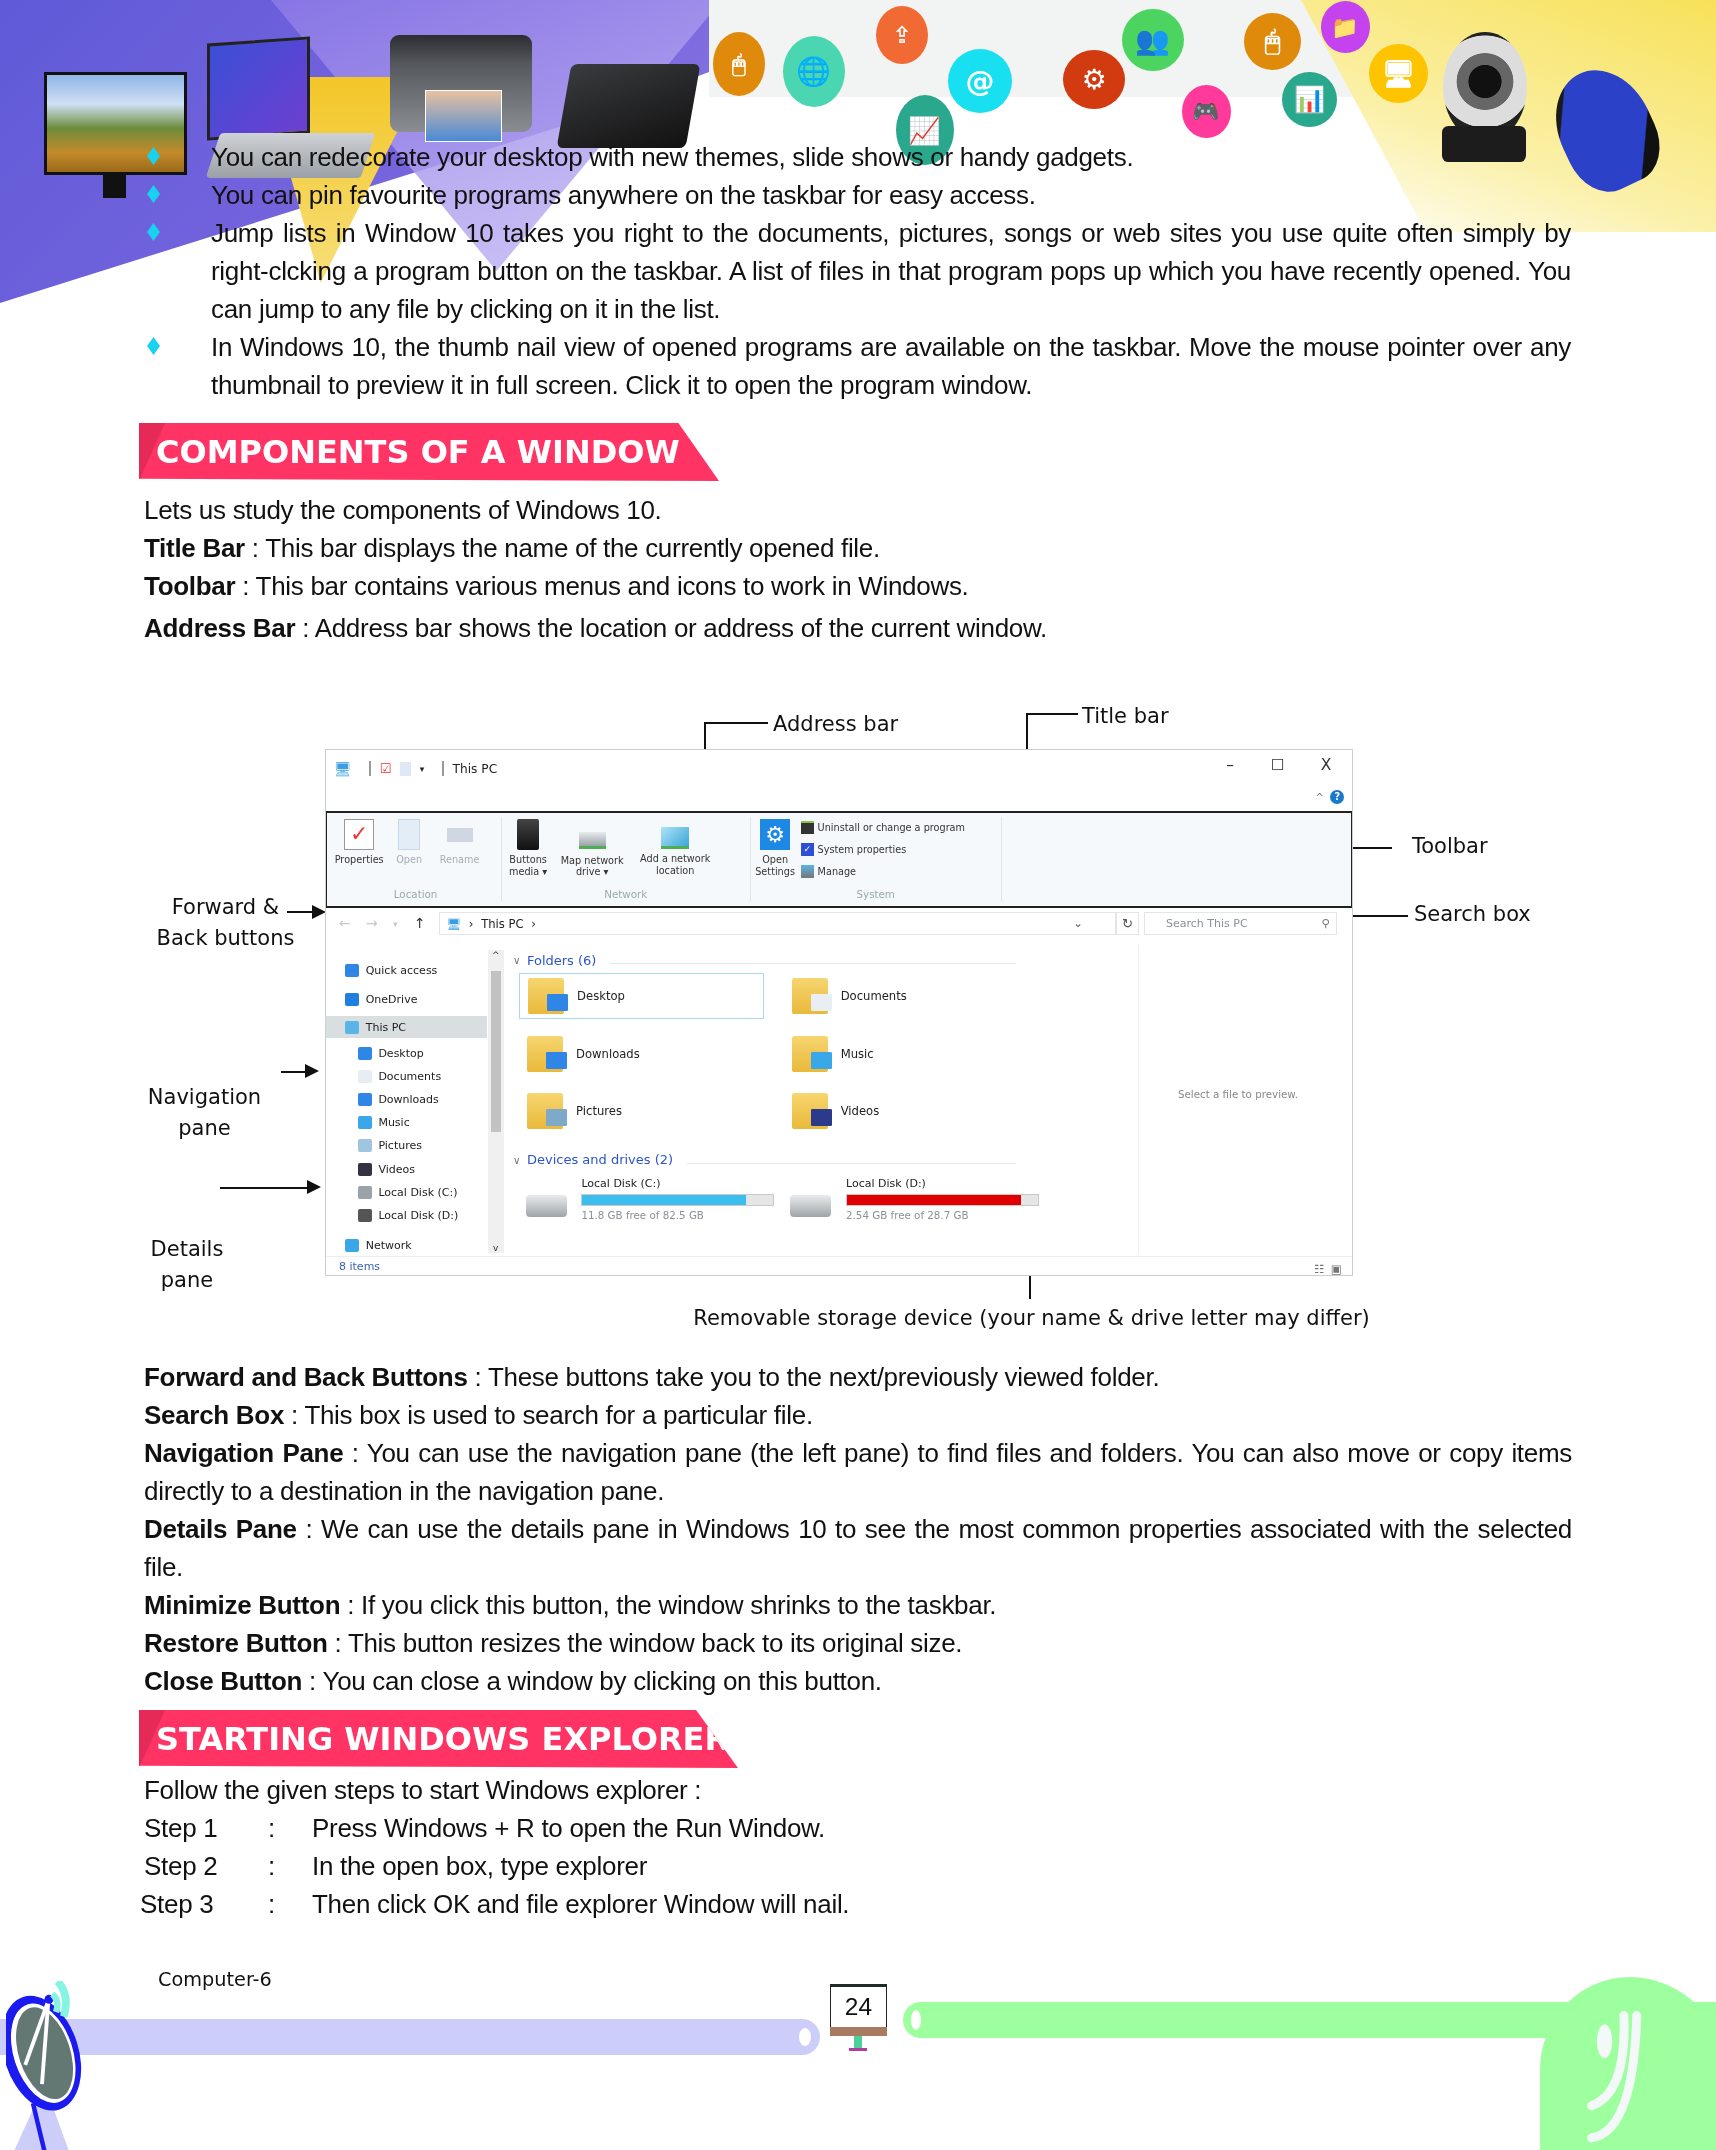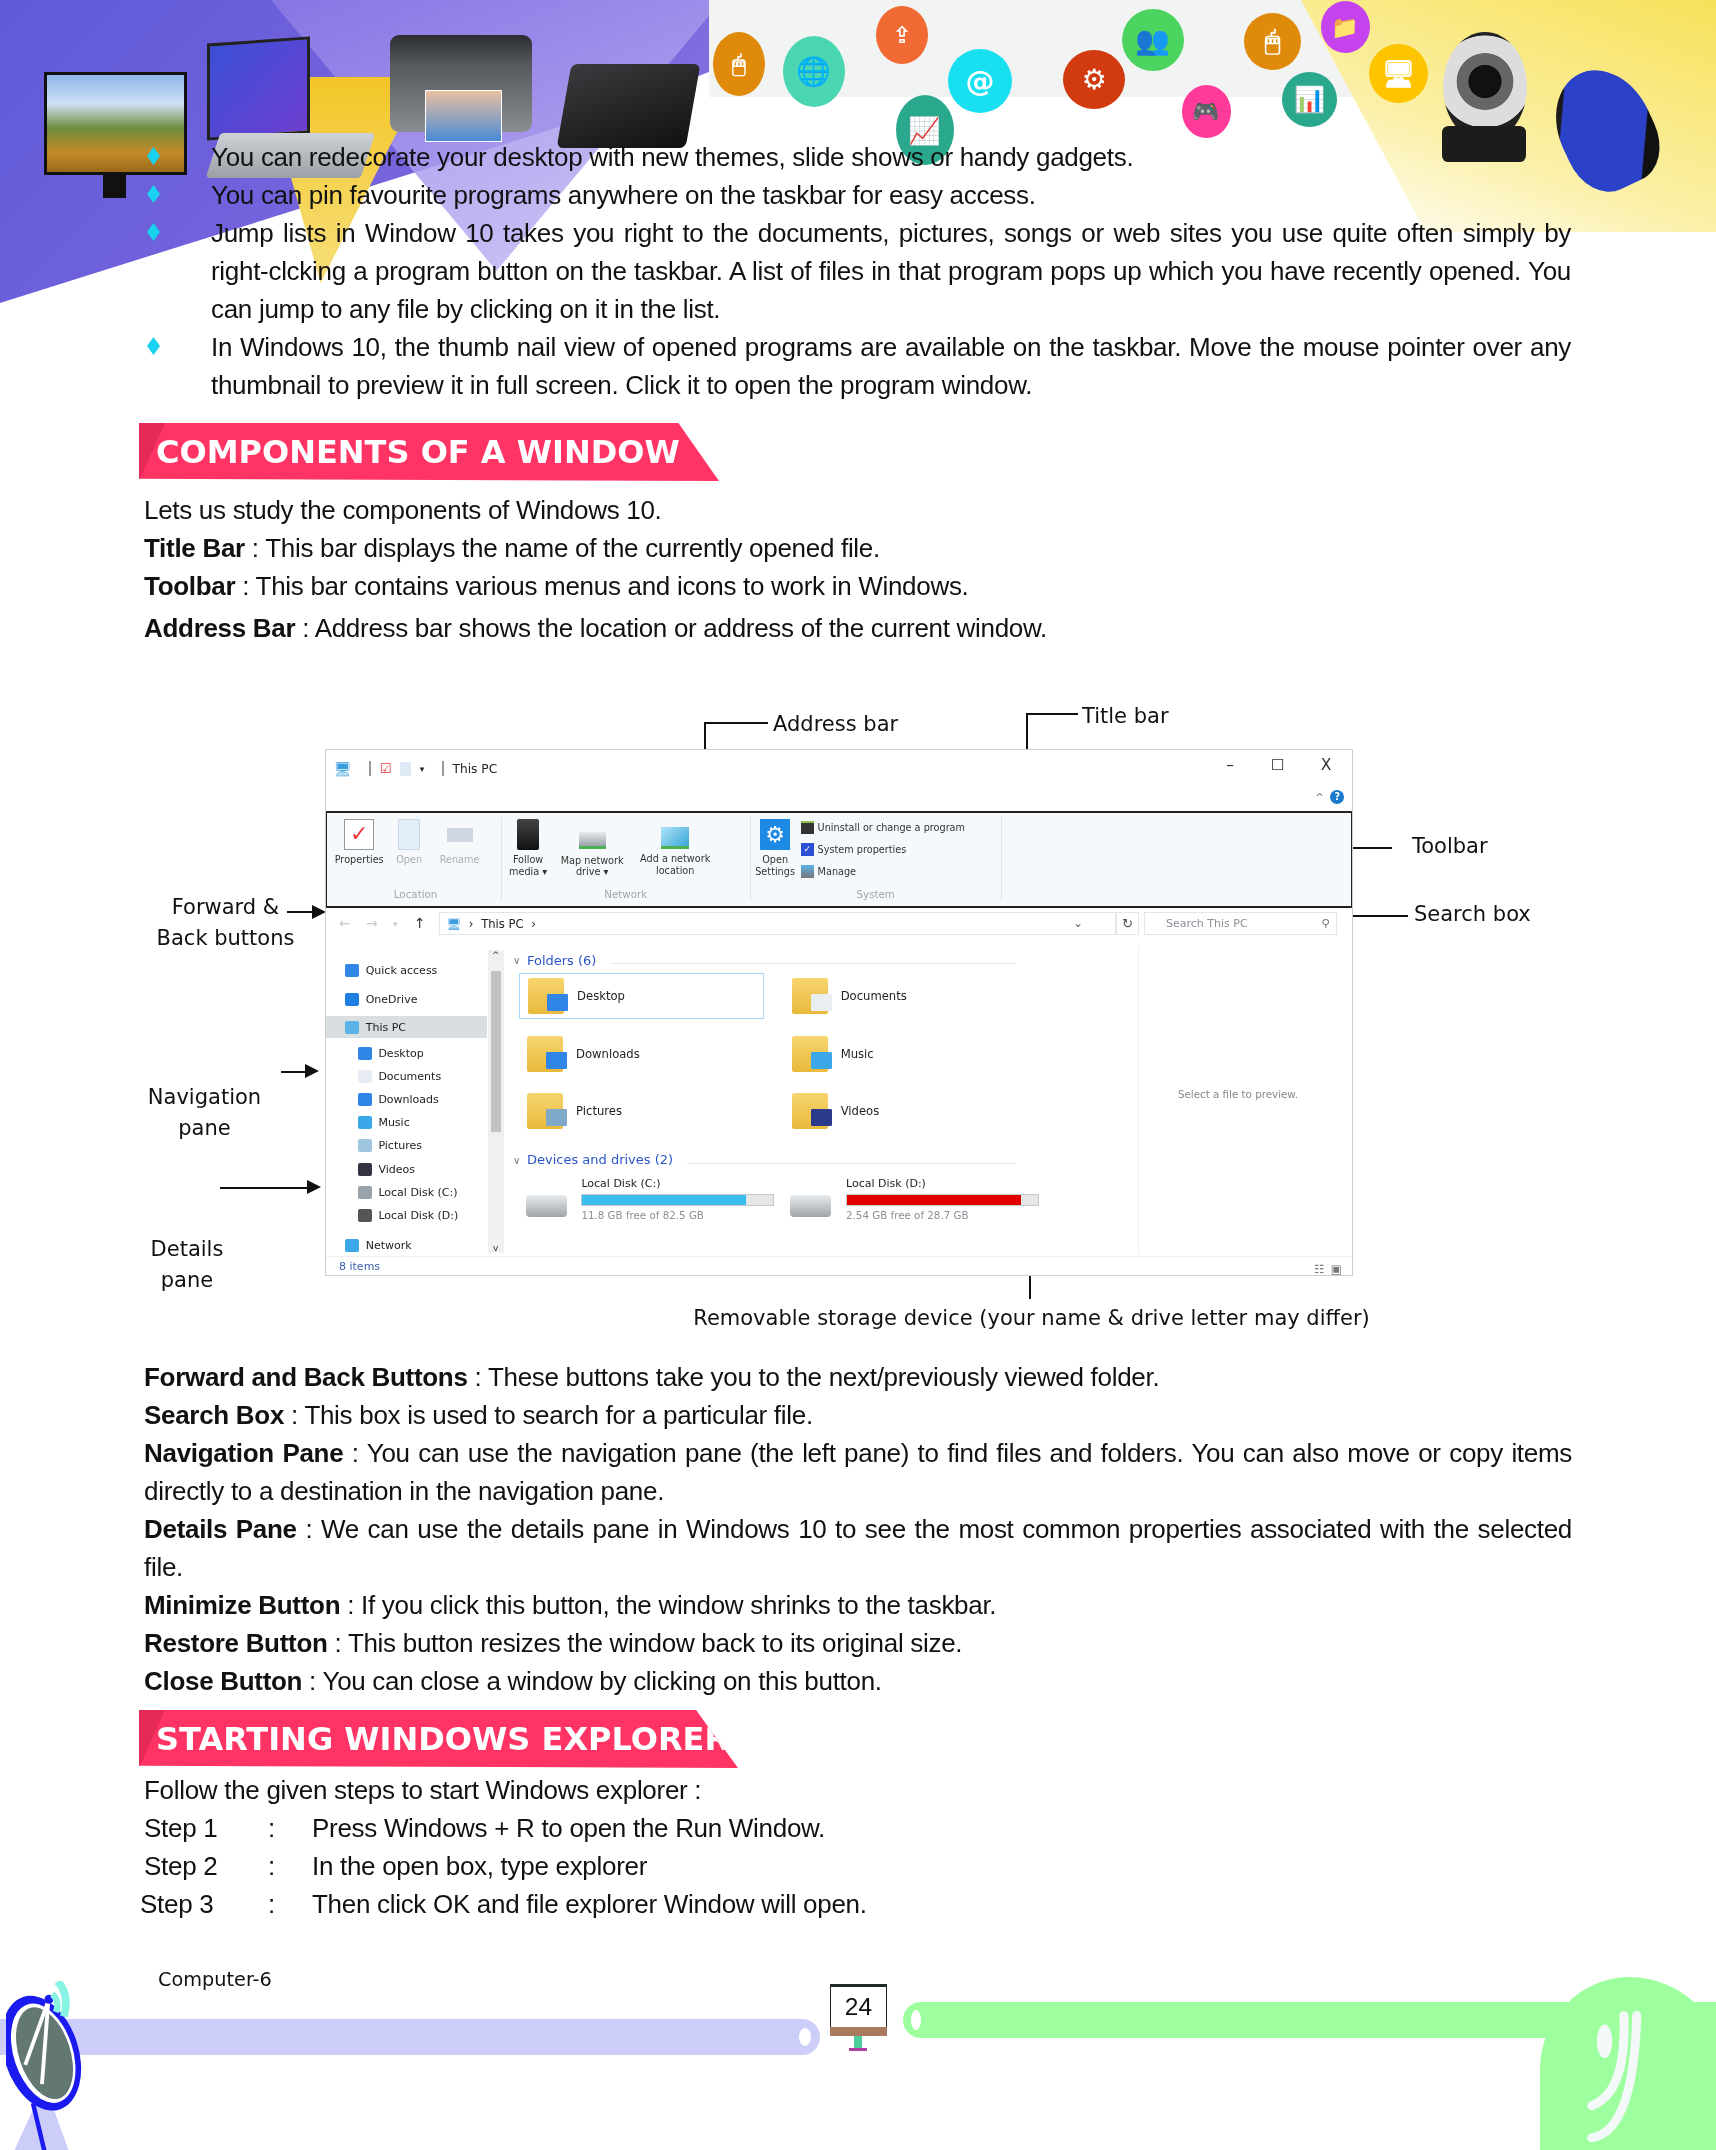--- a/index.html
+++ b/index.html
@@ -249,21 +249,21 @@
       <div class="rbtn dim" style="left:103px; width:52px;">
         <div class="ico" style="width:26px;height:14px;margin-top:9px;margin-bottom:11.6px;background:#cfd8e2;"></div>
         <span>Rename</span>
       </div>
       <div class="rgroup-label">Location</div>
     </div>
 
     <div class="rgroup" style="left:175px; width:249px;">
       <div class="rbtn" style="left:3.9px; width:45px;">
         <div class="ico" style="width:22px;background:linear-gradient(180deg,#444,#111);border-radius:1.9px;"></div>
-        <span>Follow media ▾</span>
+        <span>Buttons media ▾</span>
       </div>
       <div class="rbtn" style="left:52px; width:77px;">
         <div class="ico" style="width:27px;height:17px;margin-top:13px;margin-bottom:5.2px;background:linear-gradient(180deg,#e8eaec,#9aa3aa);border-bottom:3.2px solid #4caf50;"></div>
         <span>Map network drive ▾</span>
       </div>
       <div class="rbtn" style="left:133px; width:81px;">
         <div class="ico" style="width:28px;height:22px;margin-top:7.7px;margin-bottom:3.9px;background:linear-gradient(135deg,#aee3f7,#3aa7d8);border-bottom:3.2px solid #4caf50;"></div>
         <span>Add a network location</span>
       </div>
       <div class="rgroup-label">Network</div>
@@ -464,21 +464,21 @@
       <div class="txt" style="left:312px;top:1809px;width:1160px;">Press Windows + R to open the Run Window.</div>
     </div>
     <div>
       <div class="txt" style="left:144px;top:1847px;">Step 2</div>
       <div class="txt" style="left:268px;top:1847px;">:</div>
       <div class="txt" style="left:312px;top:1847px;width:1160px;">In the open box, type explorer</div>
     </div>
     <div>
       <div class="txt" style="left:140px;top:1885px;">Step 3</div>
       <div class="txt" style="left:268px;top:1885px;">:</div>
-      <div class="txt" style="left:312px;top:1885px;width:1160px;">Then click OK and file explorer Window will open.</div>
+      <div class="txt" style="left:312px;top:1885px;width:1160px;">Then click OK and file explorer Window will nail.</div>
     </div>
   </div>
 
 <div class="foot-bar-l">
     <i></i>
   </div>
 <div class="foot-bar-r">
     <i></i>
   </div>
 <div class="foot-blob">

